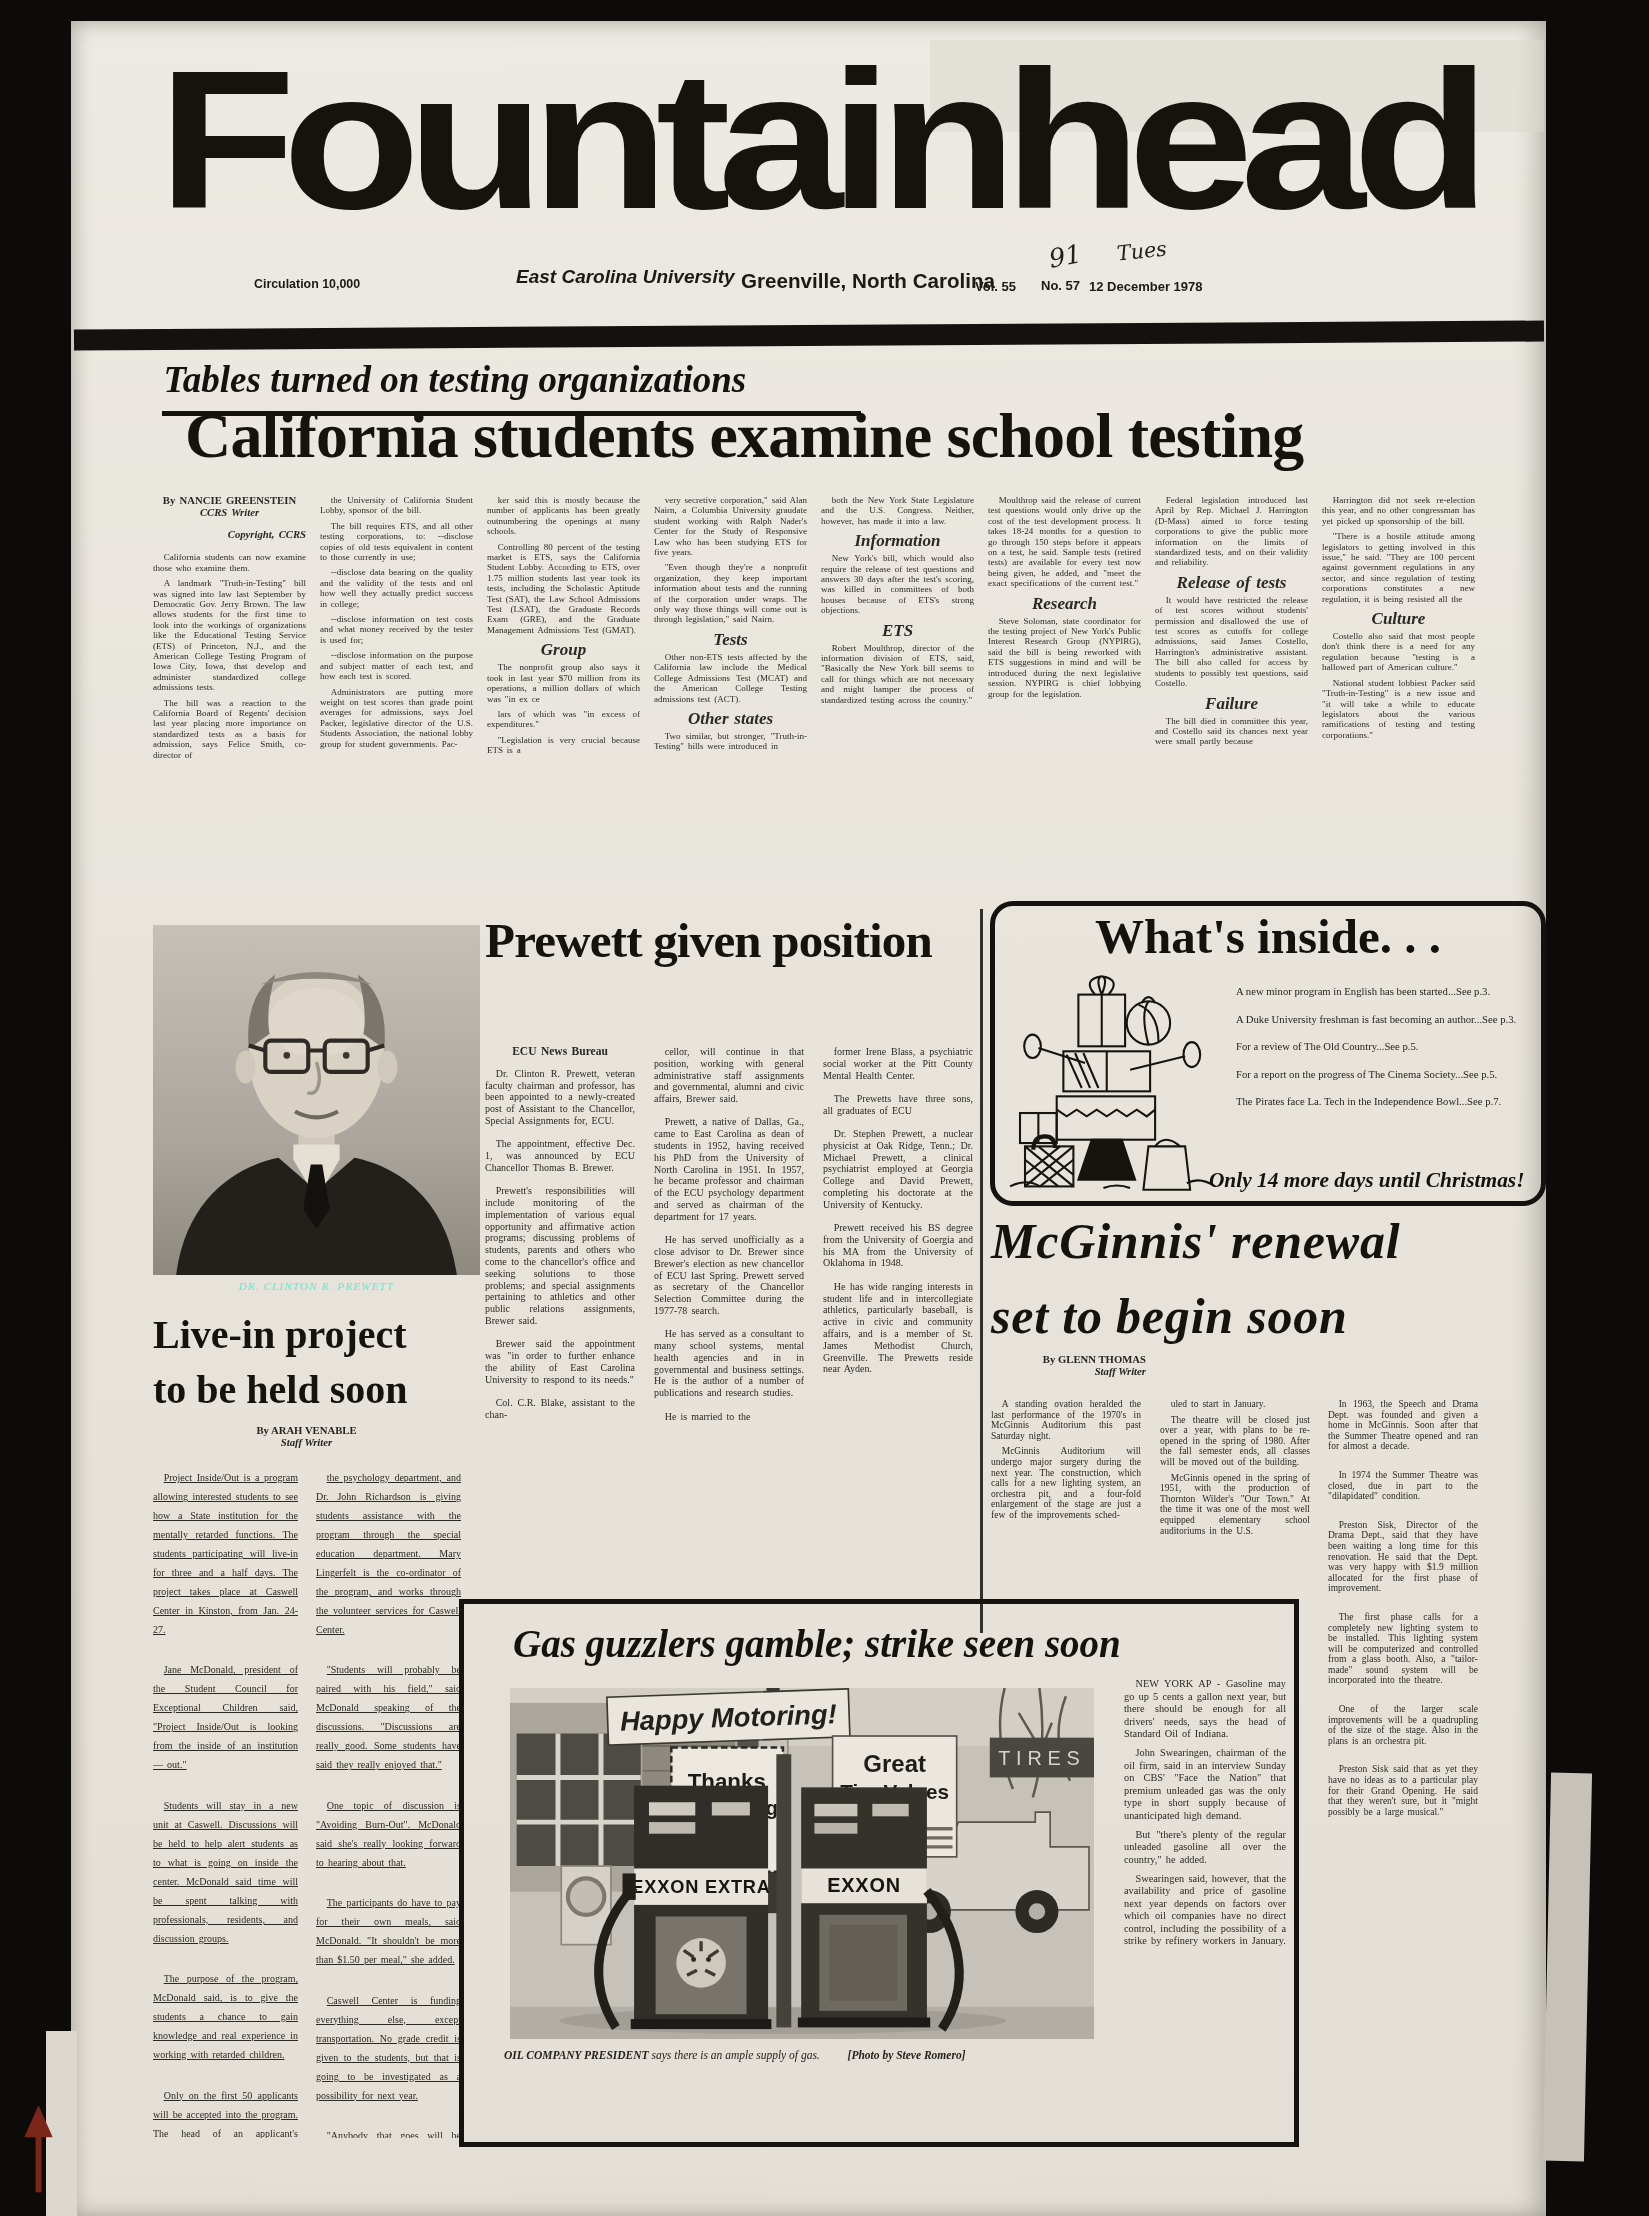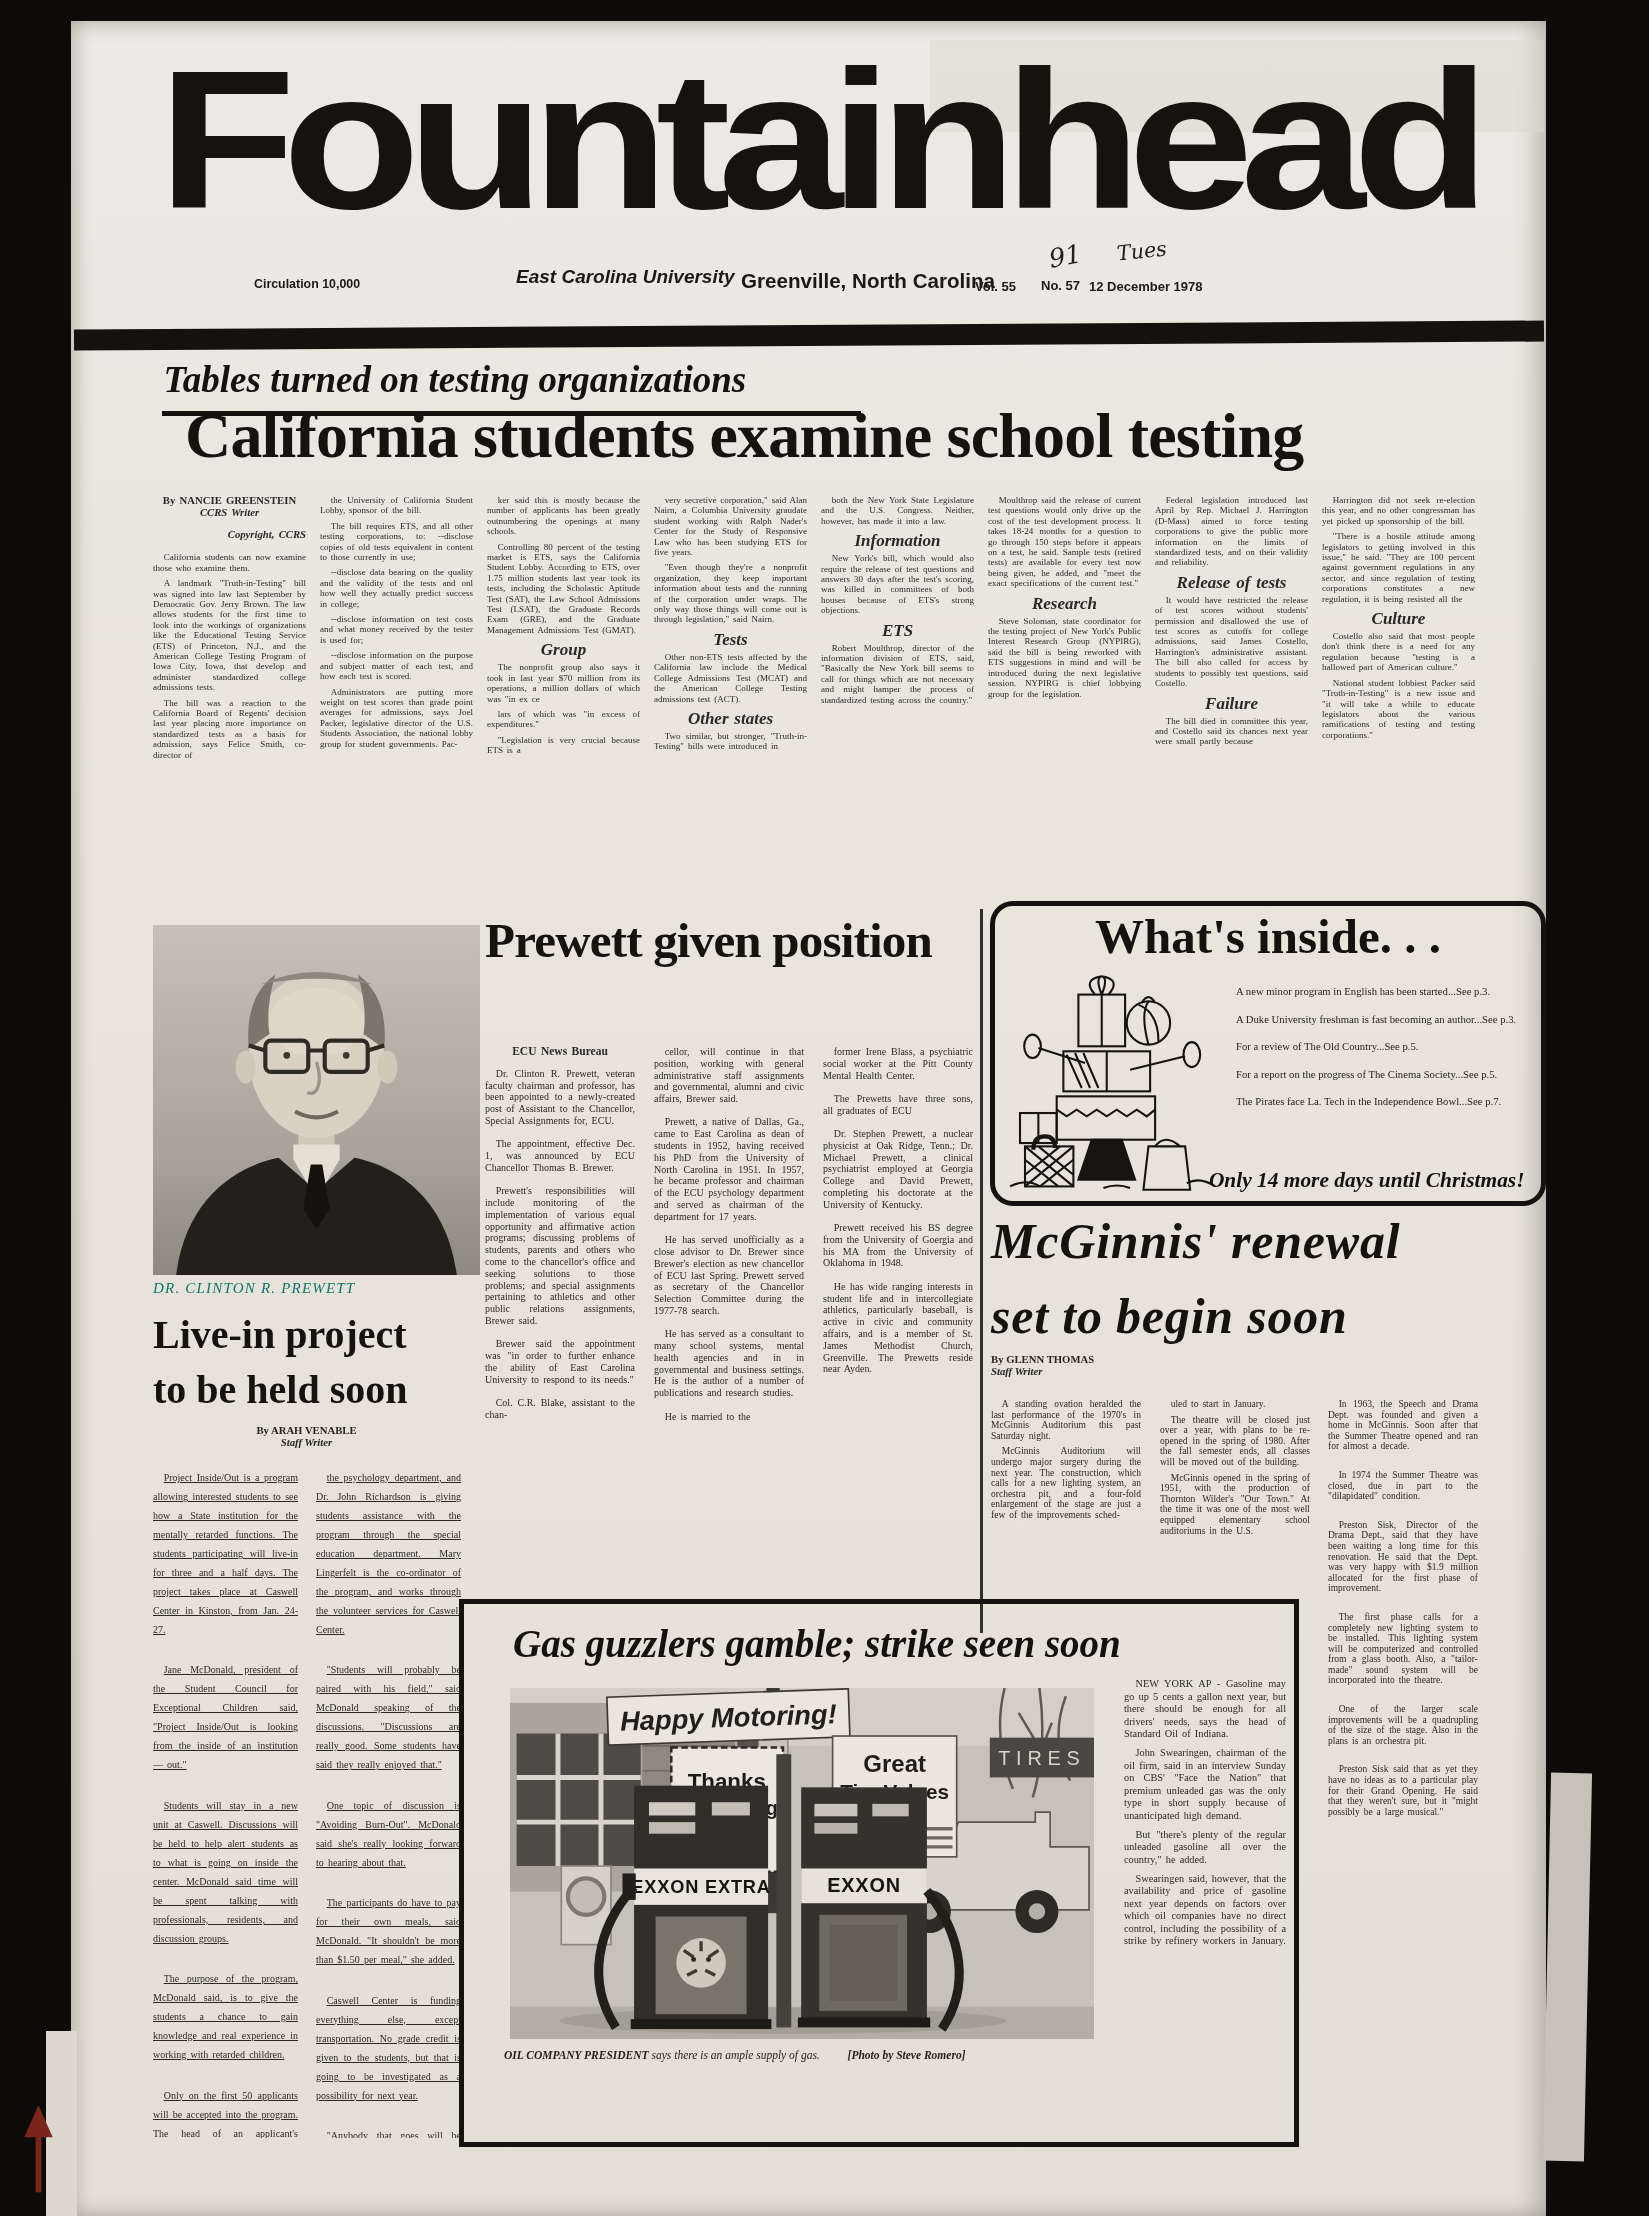--- a/index.html
+++ b/index.html
@@ -41,22 +41,22 @@
   .center-ital{font-weight:bold;font-style:italic;text-align:right;text-indent:0;margin:0 0 13px 0;}
 
   .top-cols{left:153px;top:495px;width:1330px;height:407px;display:flex;gap:14px;}
   .tcol{flex:0 0 153px;width:153px;font-size:9px;line-height:10.4px;word-spacing:1.6px;}
   .tcol .subhead{font-size:17px;}
   .tcol .byline-b,.tcol .byline-i{font-size:10.7px;}
   .tcol .center-ital{font-size:10.7px;}
 
   
   .prewett-photo{left:153px;top:925px;width:327px;height:350px;background:#a9a49b;}
-  .photo-caption{left:153px;top:1280px;width:327px;font-style:italic;
-                 font-size:15px;letter-spacing:1.2px;color:#0f766e;}
+  .photo-caption{left:153px;top:1280px;width:327px;text-align:center;font-style:italic;
+                 font-size:11px;letter-spacing:1.2px;color:#5eead4;}
 
   
   .prewett-headline{left:485px;top:912px;font-weight:bold;font-size:49px;letter-spacing:-0.8px;color:#16130f;white-space:nowrap;}
   .prewett-cols{left:485px;top:1046px;width:490px;height:591px;display:flex;gap:19px;}
   .pcol{flex:0 0 150px;width:150px;font-size:10px;line-height:11.8px;word-spacing:1.6px;}
   .pcol .para{margin-bottom:11.5px;}
   .pcol .byline-b{font-size:11.5px;margin-bottom:10px;}
   .vrule-mid{left:980px;top:909px;width:2.5px;height:724px;background:#32302a;}
 
   
@@ -64,21 +64,21 @@
   .wi-title{position:absolute;left:0;top:1.6px;width:100%;text-align:center;font-weight:bold;
             font-size:49px;color:#14120f;}
   .wi-illustration{position:absolute;left:10px;top:64px;width:221px;height:221px;}
   .wi-items{position:absolute;left:241px;top:78px;width:287px;}
   .wi-item{font-size:10.7px;line-height:1.42;text-align:justify;margin-bottom:12.4px;text-indent:0;}
   .wi-footer{position:absolute;right:16.5px;bottom:8.2px;font-weight:bold;font-style:italic;font-size:21.4px;color:#14120f;}
 
   
   .mc-headline{left:991px;top:1204px;width:546px;font-weight:bold;font-style:italic;font-size:50px;
                line-height:1.5;letter-spacing:0.8px;color:#16130f;}
-  .mc-byline{left:991px;top:1353px;width:155px;text-align:left;}
+  .mc-byline{left:991px;top:1353px;width:155px;text-align:right;}
   .by-name{font-weight:bold;font-size:10.7px;}
   .by-role{font-weight:bold;font-style:italic;font-size:10.7px;}
   .mcol{font-size:9.5px;line-height:10.6px;word-spacing:1.6px;}
   .mc-col1{left:991px;top:1399px;width:150px;height:195px;}
   .mc-col2{left:1160px;top:1399px;width:150px;height:208px;}
   .mc-col3{left:1328px;top:1399px;width:150px;height:742px;}
   .mc-col3 .para{margin-bottom:18px;}
 
   
   .li-headline{left:153px;top:1308px;font-weight:bold;font-size:40px;line-height:1.37;color:#16130f;}

